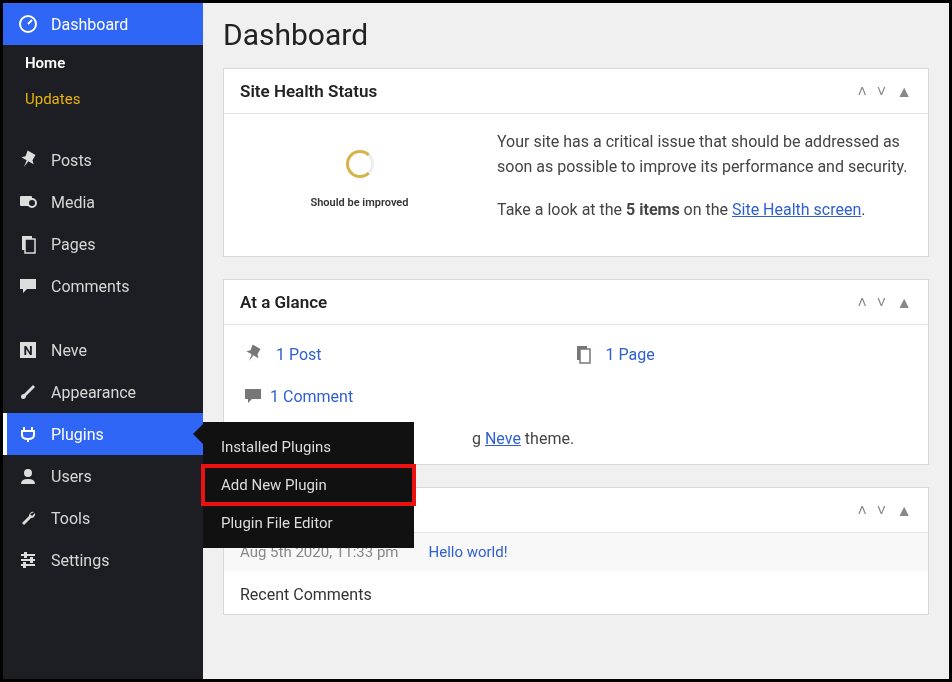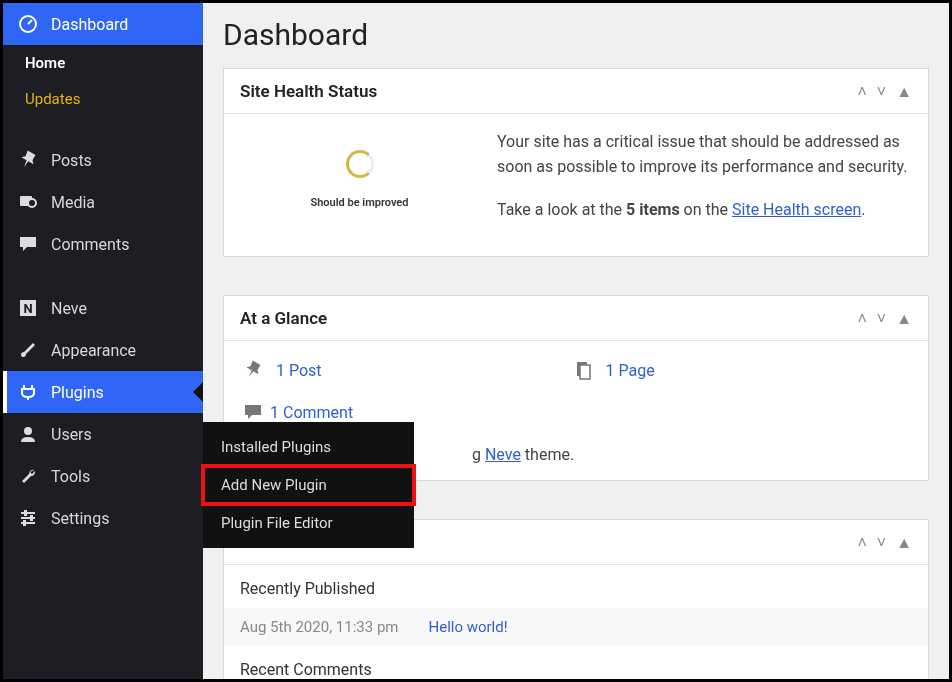--- a/index.html
+++ b/index.html
@@ -86,21 +86,21 @@
   }
   .main h1 {
     font-size: 30px;
     font-weight: 400;
     color: #222;
     margin-bottom: 16px;
   }
   .panel {
     background: #fff;
     border: 1px solid #d8d8d8;
-    margin-bottom: 38px;
+    margin-bottom: 22px;
   }
   .panel-head {
     display: flex;
     align-items: center;
     justify-content: space-between;
     padding: 12px 16px;
     border-bottom: 1px solid #e5e5e5;
   }
   .panel-head .title {
     font-size: 17px;
@@ -183,20 +183,29 @@
     <span>Posts</span>
   </div>
   <div class="item">
     <span class="icon">
       <svg viewBox="0 0 20 20" fill="#ddd">
           <rect x="2" y="4" width="12" height="10" rx="1"></rect>
           <circle cx="14" cy="11" r="4" fill="#1d1e23" stroke="#ddd" stroke-width="2"></circle>
         </svg>
     </span>
     <span>Media</span>
+  </div>
+  <div class="item">
+    <span class="icon">
+      <svg viewBox="0 0 20 20" fill="#ddd">
+          <rect x="4" y="2" width="10" height="14"></rect>
+          <rect x="7" y="5" width="10" height="14" fill="#1d1e23" stroke="#ddd" stroke-width="1.5"></rect>
+        </svg>
+    </span>
+    <span>Pages</span>
   </div>
   <div class="item">
     <span class="icon">
       <svg viewBox="0 0 20 20" fill="#ddd">
           <path d="M2 3 H18 V13 H9 L5 17 V13 H2 Z"></path>
         </svg>
     </span>
     <span>Comments</span>
   </div>
   <div class="group-gap"></div>
@@ -330,21 +339,20 @@
 
   <div class="panel">
     <div class="panel-head">
       <span class="title" style="visibility:hidden">Activity</span>
       <div class="panel-controls">
         <span>˄</span>
         <span>˅</span>
         <span>▲</span>
       </div>
     </div>
-    <div class="section-sub">Recently Published</div>
     <div class="activity-row">
       <span class="date">Aug 5th 2020, 11:33 pm</span>
       <span class="post">Hello world!</span>
     </div>
     <div class="section-sub">Recent Comments</div>
   </div>
 </div>
 
 <div class="flyout">
   <div class="fitem">Installed Plugins</div>

